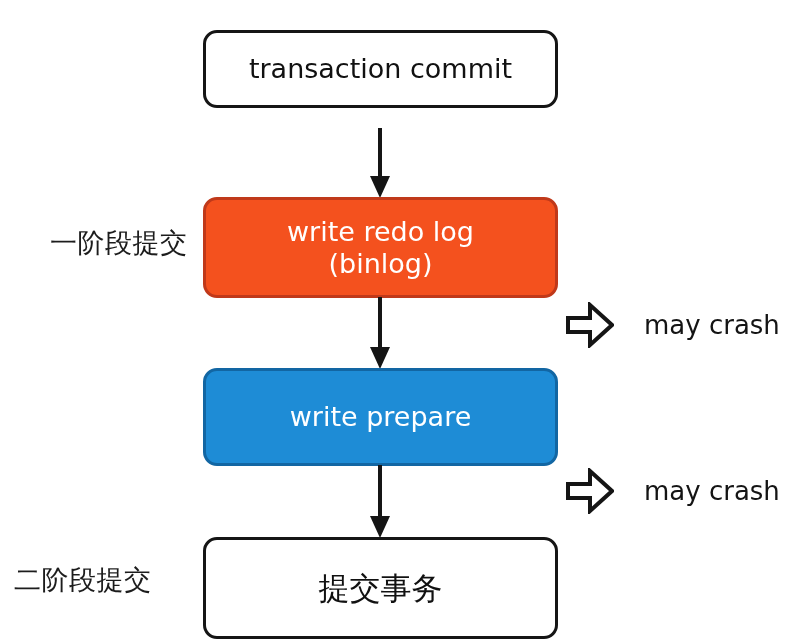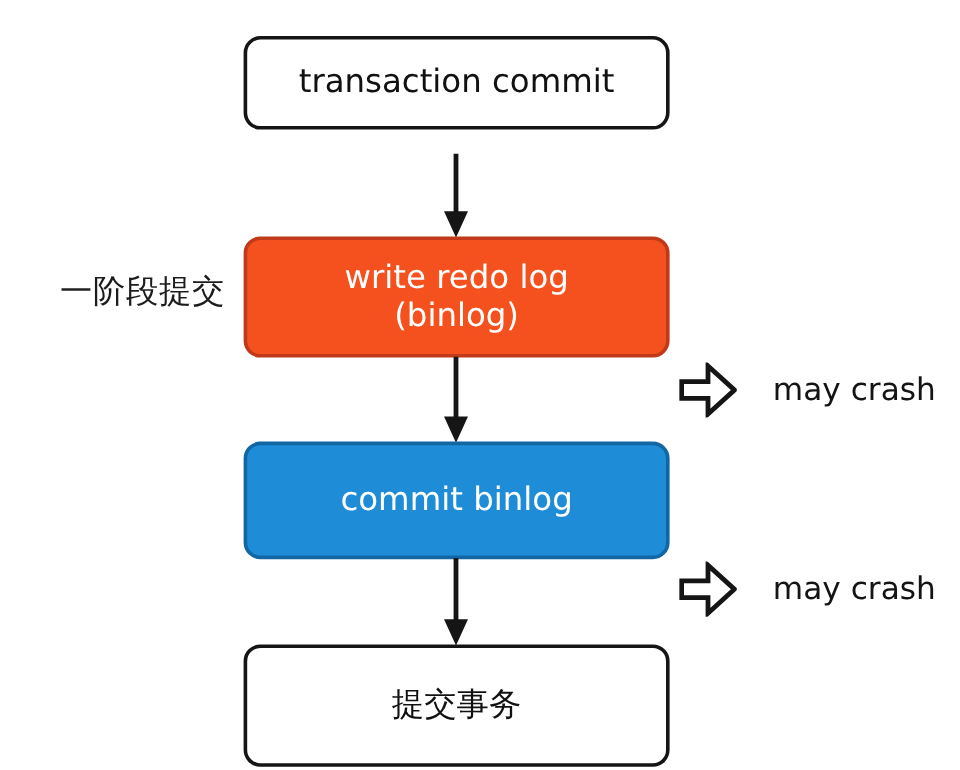--- a/index.html
+++ b/index.html
@@ -49,21 +49,21 @@
   }
 
   .node-line {
     display: block;
   }
 
   
   #node-transaction-commit { left: 203px; top: 30px;  width: 355px; height: 78px;  font-size: 27px; }
   #node-write-redo-log     { left: 203px; top: 197px; width: 355px; height: 101px; font-size: 27px; }
   #node-write-binlog       { left: 203px; top: 368px; width: 355px; height: 98px;  font-size: 27px; }
-  #node-commit-transaction { left: 203px; top: 537px; width: 355px; height: 102px; font-size: 27px; }
+  #node-commit-transaction { left: 203px; top: 537px; width: 355px; height: 102px; font-size: 31px; }
 
   
   .phase-label {
     position: absolute;
     font-size: 27px;
     color: #1c1c1c;
     letter-spacing: 0.5px;
     white-space: nowrap;
   }
   #phase-label-one { left: 14px; top: 225px; margin-left: 36px; }
@@ -100,20 +100,21 @@
   #connector-2 { top: 297px; height: 72px; }
   #connector-3 { top: 465px; height: 73px; }
 </style>
 </head>
 <body style="background: rgb(255, 255, 255);">
 
 <div id="diagram">
 
   <div class="phase-label" id="phase-label-one">一阶段提交</div>
 
+  <div class="phase-label" id="phase-label-two">二阶段提交</div>
 
   <div class="node node-plain" id="node-transaction-commit">
     <span class="node-line">transaction commit</span>
   </div>
 
   <svg class="connector" id="connector-1" viewBox="0 0 34 70" preserveAspectRatio="none">
     <line x1="17" y1="0" x2="17" y2="54" stroke="#151515" stroke-width="4"></line>
     <polygon points="17,70 7,48 27,48" fill="#151515"></polygon>
   </svg>
 
@@ -128,21 +129,21 @@
   </svg>
 
   <div class="crash-note" id="crash-note-1">
     <svg class="crash-arrow" viewBox="0 0 48 46">
       <polygon points="2,16 24,16 24,3 46,23 24,43 24,30 2,30" fill="#ffffff" stroke="#151515" stroke-width="4" stroke-linejoin="miter"></polygon>
     </svg>
     <span class="crash-text">may crash</span>
   </div>
 
   <div class="node node-accent" id="node-write-binlog" style="background: rgb(30, 140, 214); border-color: rgb(18, 102, 163);">
-    <span class="node-line">commit binlog</span>
+    <span class="node-line">write prepare</span>
   </div>
 
   <svg class="connector" id="connector-3" viewBox="0 0 34 73" preserveAspectRatio="none">
     <line x1="17" y1="0" x2="17" y2="57" stroke="#151515" stroke-width="4"></line>
     <polygon points="17,73 7,51 27,51" fill="#151515"></polygon>
   </svg>
 
   <div class="crash-note" id="crash-note-2">
     <svg class="crash-arrow" viewBox="0 0 48 46">
       <polygon points="2,16 24,16 24,3 46,23 24,43 24,30 2,30" fill="#ffffff" stroke="#151515" stroke-width="4" stroke-linejoin="miter"></polygon>

